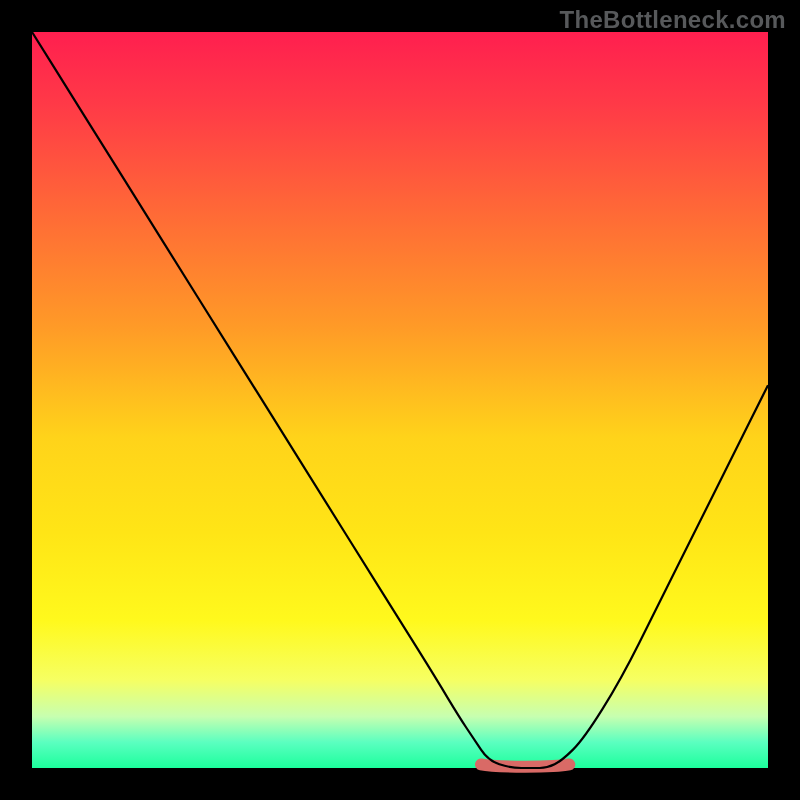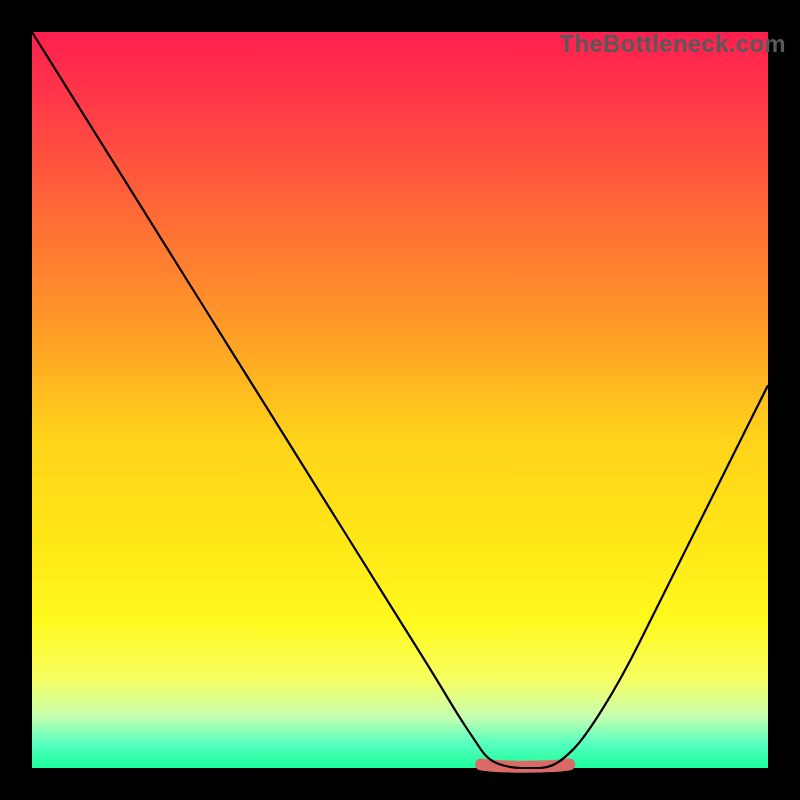--- a/index.html
+++ b/index.html
@@ -19,21 +19,20 @@
   .watermark {
     position: absolute;
     top: 6px;
     right: 14px;
     font-family: Arial, Helvetica, sans-serif;
     font-size: 24px;
     font-weight: 600;
     color: #57595b;
     letter-spacing: 0.3px;
     z-index: 10;
-    margin-top: 24px;
   }
   svg.plot {
     position: absolute;
     left: 0;
     top: 0;
   }
 </style>
 </head>
 <body>
 

